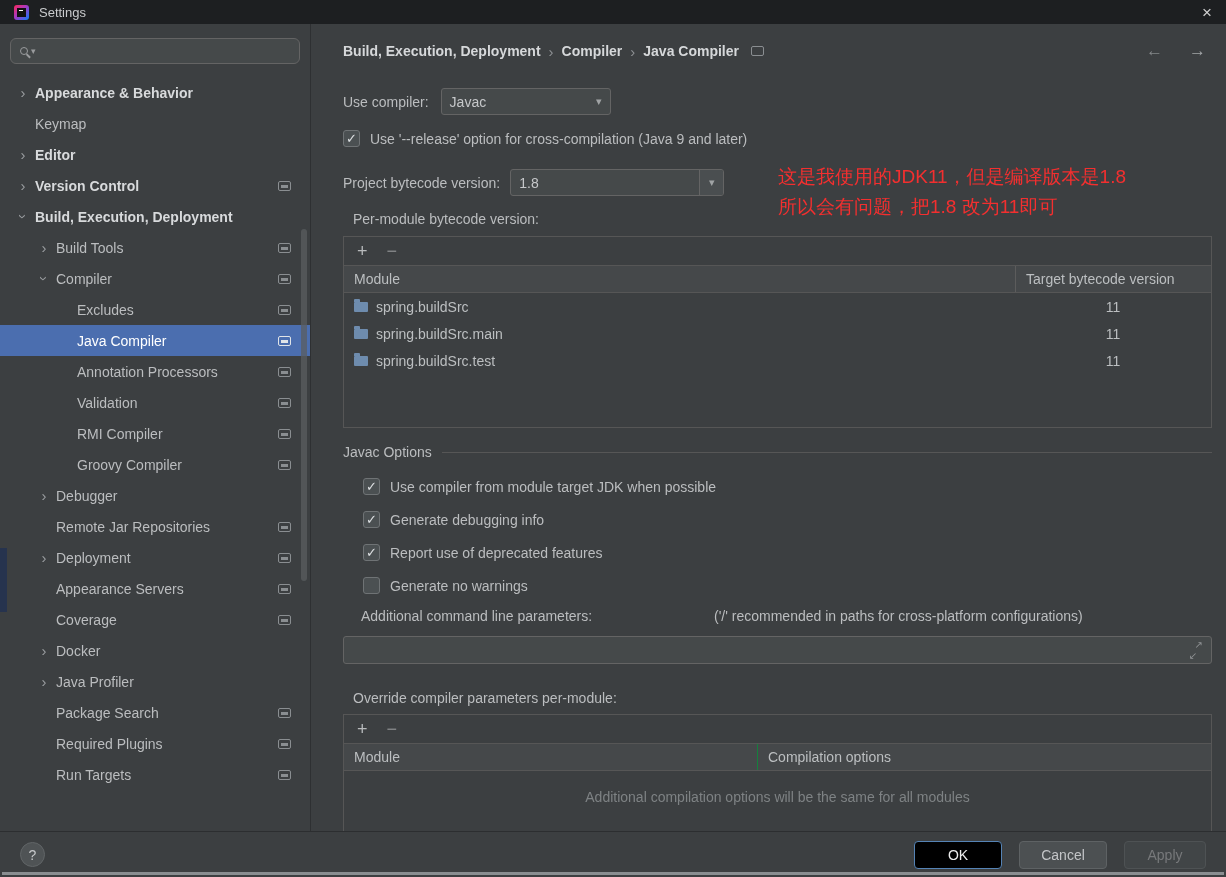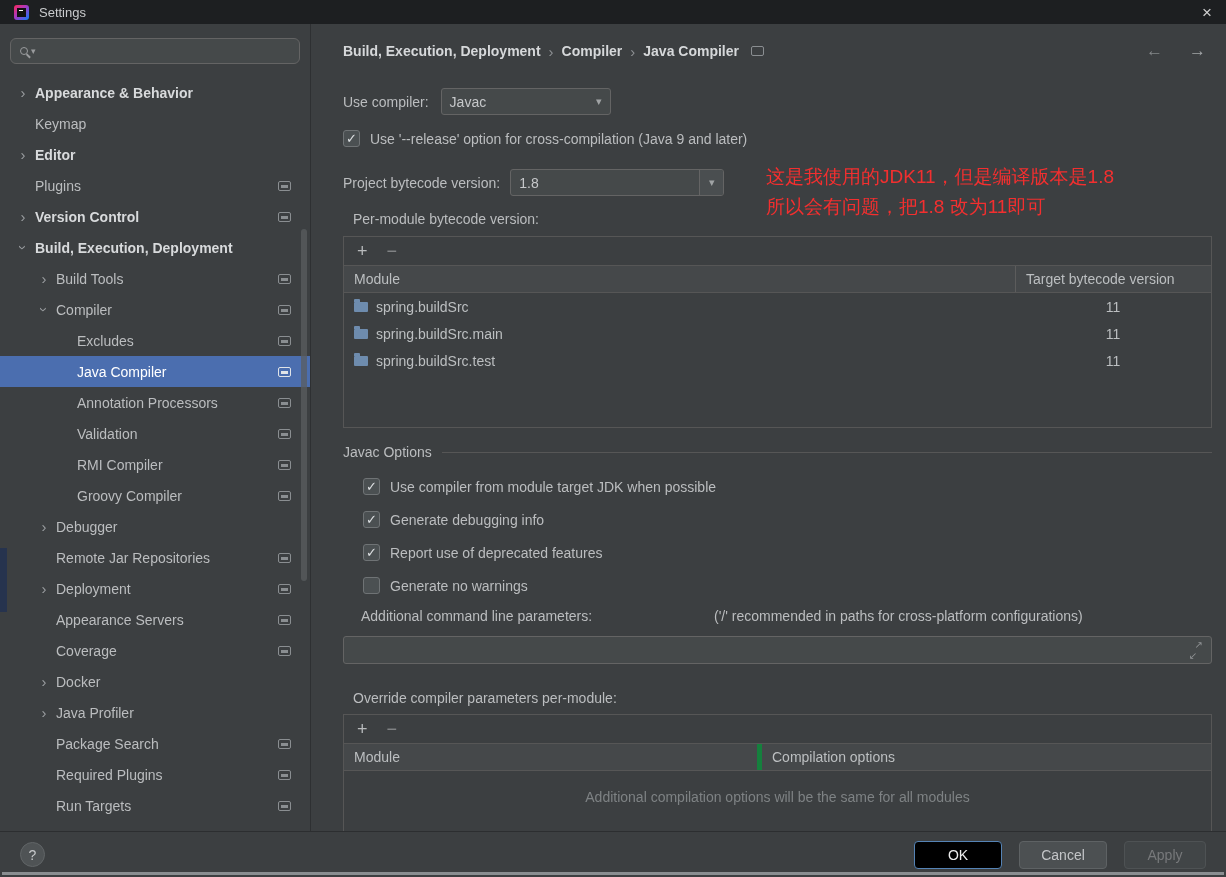--- a/index.html
+++ b/index.html
@@ -56,35 +56,35 @@
   .row{display:flex;align-items:center;gap:12px;}
   .row-compiler{margin-top:26px;align-items:center;}
   .combo1{width:170px;height:27px;background:#45494a;border:1px solid #646464;border-radius:3px;display:flex;align-items:center;justify-content:space-between;padding:0 8px;color:#c6c8ca;}
   .dd-arrow{color:#a0a3a5;font-size:11px;}
   .row-release{margin-top:15px;gap:10px;}
   .cb{width:17px;height:17px;background:#4b5052;border:1px solid #6f7375;border-radius:3px;color:#dde0e2;font-size:13px;display:flex;align-items:center;justify-content:center;line-height:1;flex-shrink:0;}
   .row-project{margin-top:22px;position:relative;gap:10px;}
   .combo2{width:214px;height:27px;background:#45494a;border:1px solid #646464;border-radius:3px;display:flex;color:#c6c8ca;overflow:hidden;}
   .combo2 .val{flex:1;display:flex;align-items:center;padding:0 8px;}
   .combo2 .btn-arrow{width:24px;border-left:1px solid #646464;display:flex;align-items:center;justify-content:center;color:#a0a3a5;font-size:11px;background:#4a4e50;}
-  .annotation{position:absolute;left:423px;top:-7px;color:#f32f2f;font-size:19px;line-height:30px;white-space:nowrap;}
+  .annotation{position:absolute;left:435px;top:-7px;color:#f32f2f;font-size:19px;line-height:30px;white-space:nowrap;}
 
   .lbl-permodule{margin-top:15px;margin-left:10px;}
   .tbl{border:1px solid #565656;display:flex;flex-direction:column;overflow:hidden;background:#3c3f41;}
   .table1{margin-top:9px;height:192px;}
   .table2{margin-top:8px;height:150px;}
   .tbl-toolbar{height:29px;display:flex;align-items:center;gap:19px;padding:0 13px;border-bottom:1px solid #565656;flex-shrink:0;}
   .tb-add{color:#b8babc;font-size:18px;line-height:1;}
   .tb-rem{color:#898b8d;font-size:18px;line-height:1;}
   .tbl-head{height:27px;background:#45484a;display:flex;align-items:stretch;border-bottom:1px solid #565656;flex-shrink:0;color:#bcbfc1;}
   .th{display:flex;align-items:center;padding:0 10px;}
   .th-fill{flex:1;}
   .th-ver{width:196px;border-left:1px solid #5c5c5c;}
   .th-mod2{width:413px;}
-  .th-opts{flex:1;border-left:5px solid #15803d;}
+  .th-opts{flex:1;border-left:1px solid #15803d;}
   .trow{height:27px;display:flex;align-items:center;flex-shrink:0;}
   .c1{flex:1;display:flex;align-items:center;padding:0 10px;color:#bcbfc1;}
   .c2{width:196px;text-align:center;color:#bcbfc1;}
   .module-icon{width:14px;height:10px;background:#6e8cae;border-radius:1px;position:relative;display:inline-block;margin-right:8px;flex-shrink:0;}
   .module-icon::before{content:'';position:absolute;top:-3px;left:0;width:6px;height:3px;background:#6e8cae;border-radius:1px 1px 0 0;}
   .empty-text{color:#7e8284;text-align:center;padding-top:18px;}
 
   .sep-row{margin-top:16px;display:flex;align-items:center;gap:10px;}
   .sep-line{flex:1;height:1px;background:#565656;}
 
@@ -135,25 +135,20 @@
   </div>
           <div class="titem lvl0">
     <span class="chev"></span>
     <span class="tlabel">Keymap</span>
 
   </div>
           <div class="titem lvl0 bold">
     <span class="chev">›</span>
     <span class="tlabel">Editor</span>
 
-  </div>
-          <div class="titem lvl0">
-    <span class="chev"></span>
-    <span class="tlabel">Plugins</span>
-    <span class="pageico"></span>
   </div>
           <div class="titem lvl0 bold">
     <span class="chev">›</span>
     <span class="tlabel">Version Control</span>
     <span class="pageico"></span>
   </div>
           <div class="titem lvl0 bold">
     <span class="chev down">›</span>
     <span class="tlabel">Build, Execution, Deployment</span>
 

